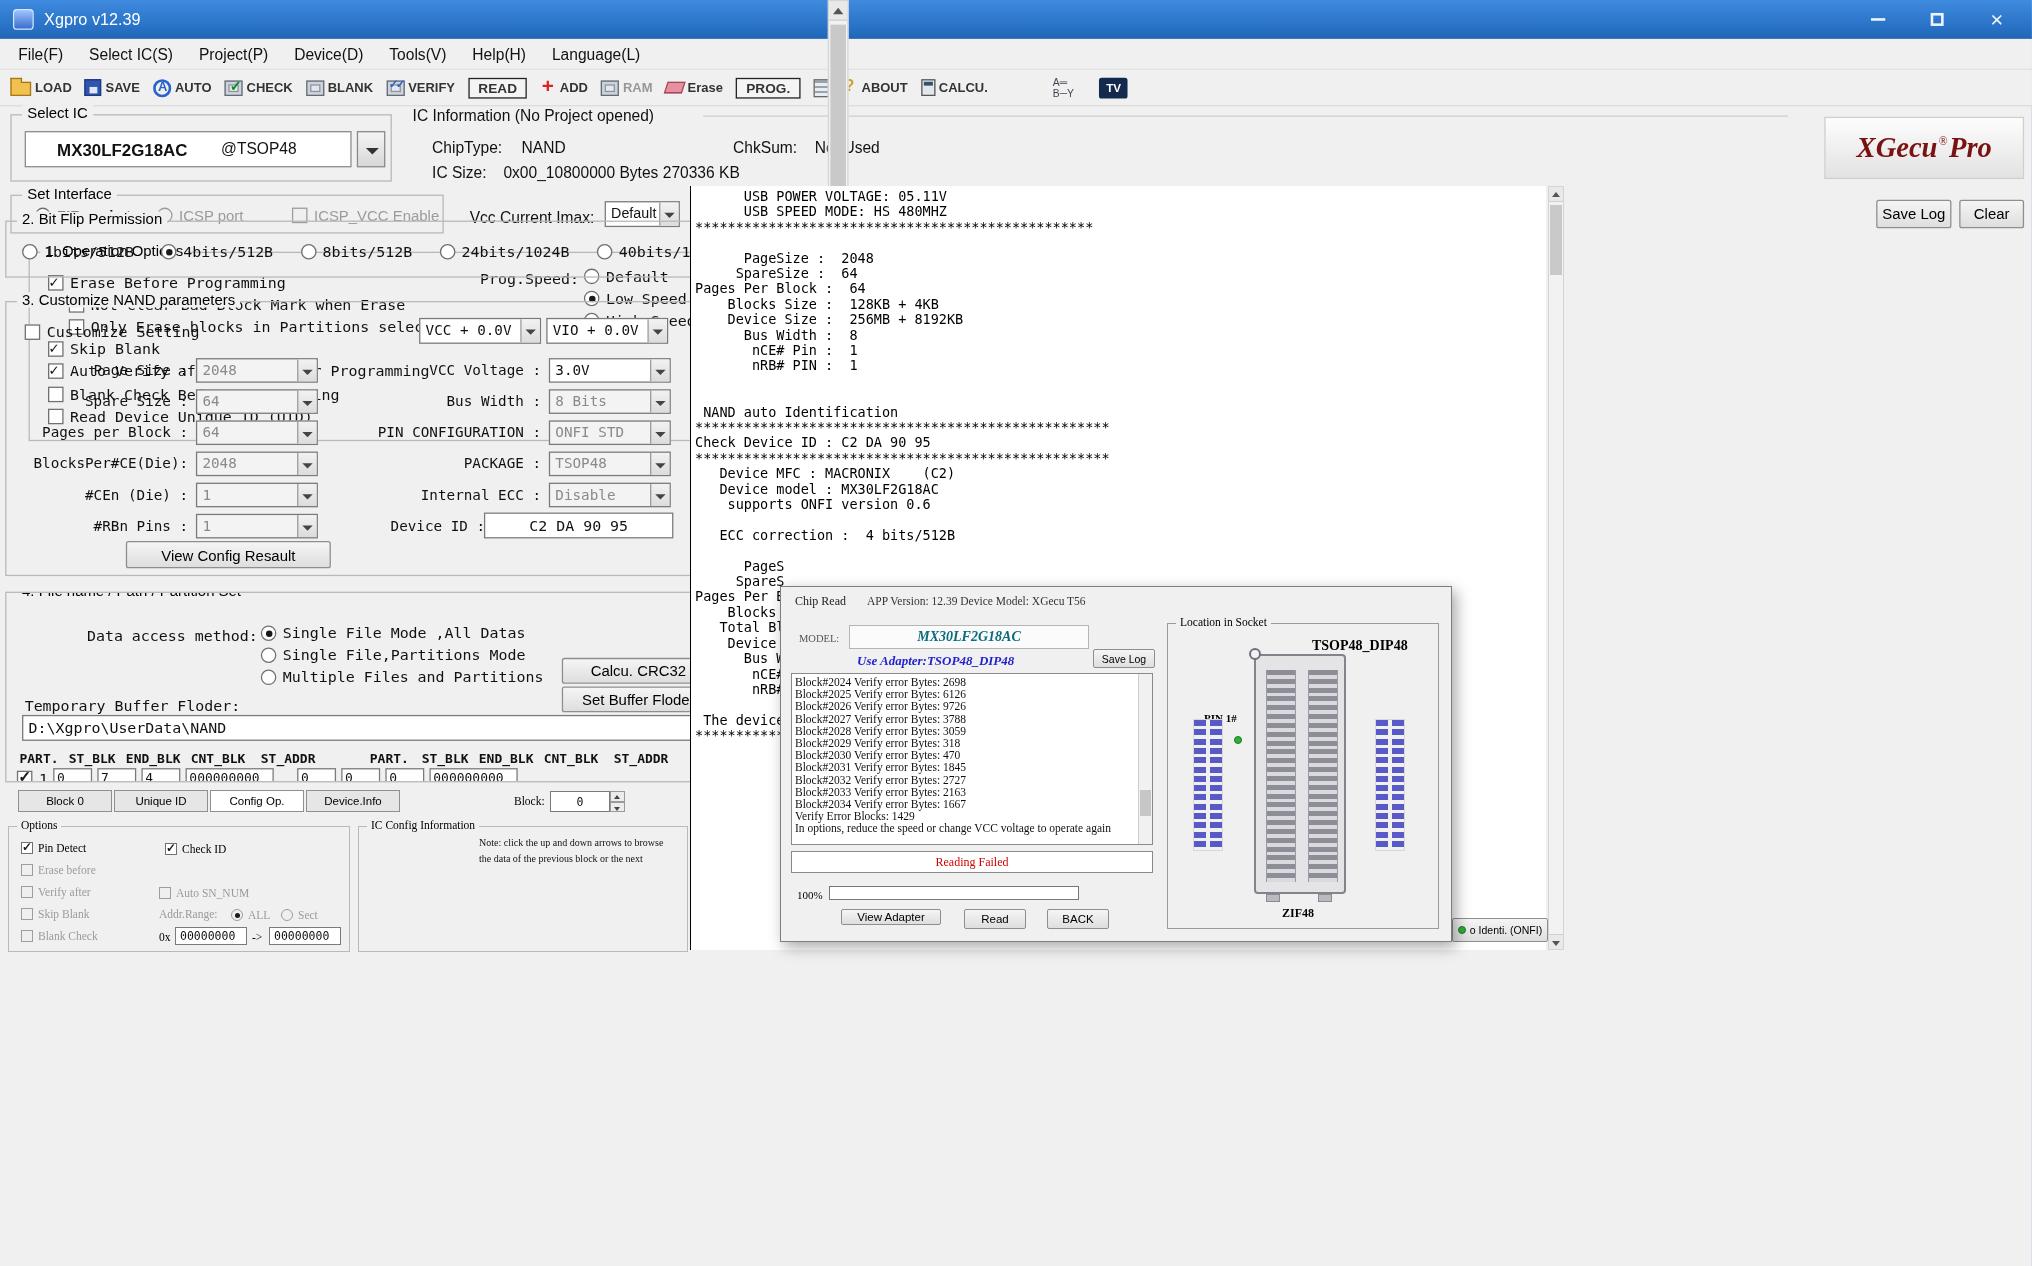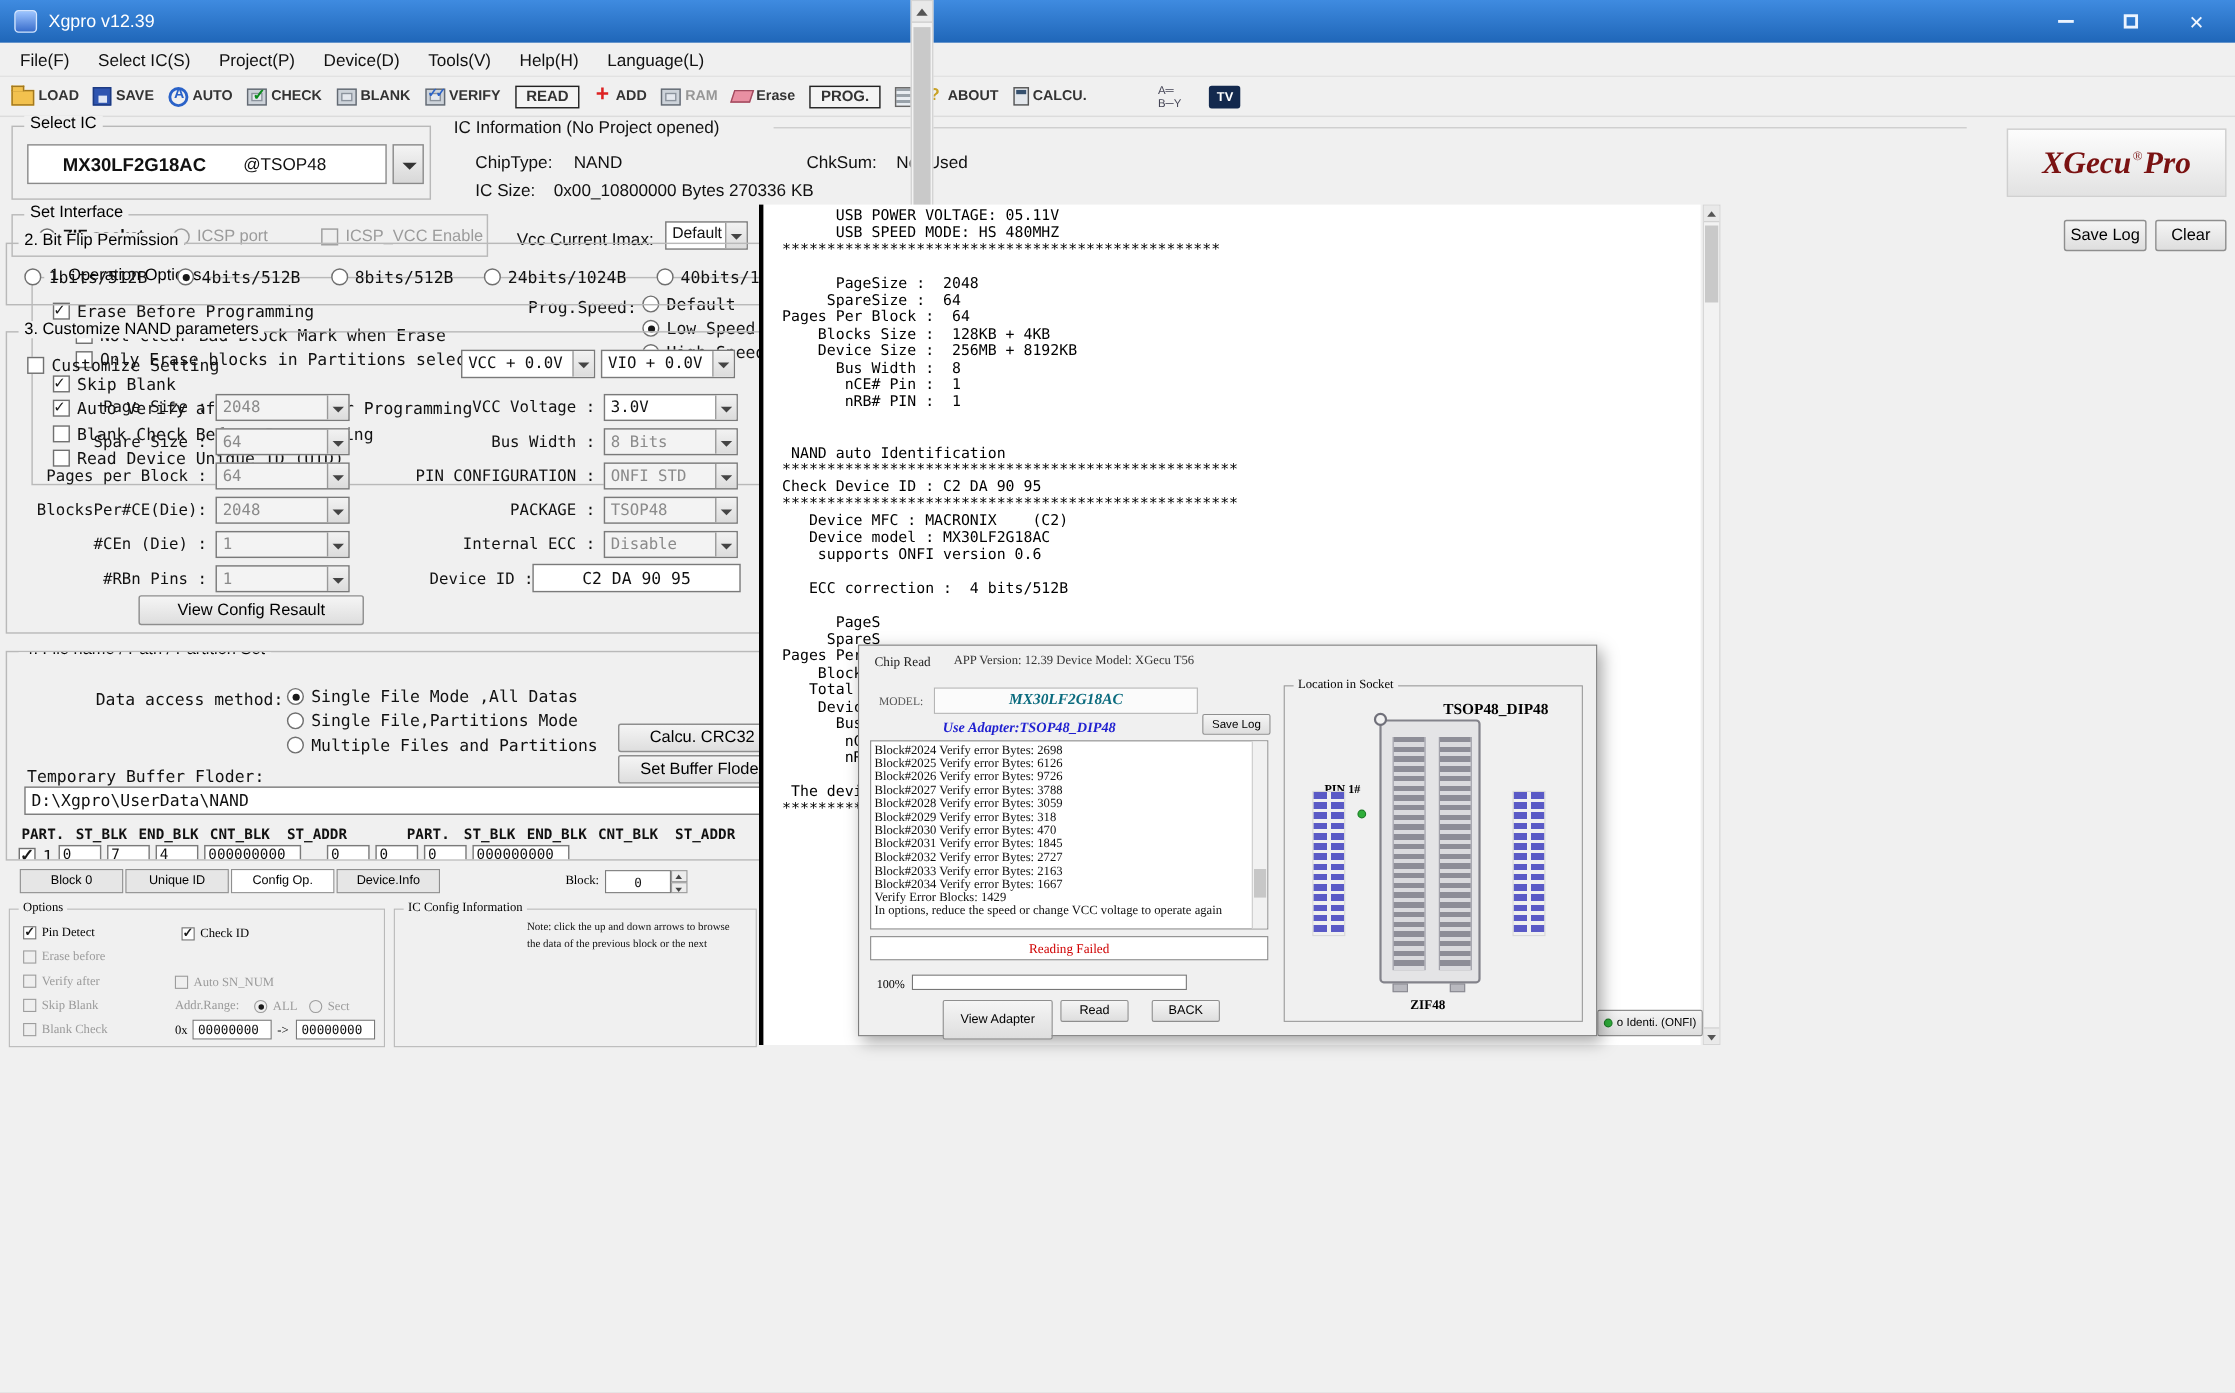--- a/index.html
+++ b/index.html
@@ -132,21 +132,21 @@
   .prow{display:flex;gap:4px;align-items:center}
   .tin.s{position:static;width:30px;height:16px;font-size:10px;padding:0 2px}
   .tin.m{position:static;width:68px;height:16px;font-size:10px;padding:0 2px}
   .g2{margin-left:14px}
   .tab{width:94px;height:22px;background:#e6e6e6;border:1px solid #8f8f8f;font-size:11.5px;cursor:pointer;
        font-family:"Liberation Sans",sans-serif}
   .tab.selected{background:#fff}
   .tabs{position:absolute;left:0;top:0;display:flex;gap:2px}
 
   
-  .rlog{position:absolute;background:#fff;overflow:hidden;padding:3px 0 0 17px;border-left:4px solid #000000}
+  .rlog{position:absolute;background:#fff;overflow:hidden;padding:3px 0 0 4px;border-left:1px solid #000000}
   .logline{white-space:pre;font-family:"DejaVu Sans Mono",monospace;font-size:13.5px;line-height:15.4px;min-height:15.4px;color:#000}
 
   
   .statusbar{position:absolute;left:0;top:956px;width:1566px;height:20px;background:#f0f0f0;display:flex;gap:2px;
              border-top:1px solid #d2d2d2;padding-top:1px}
   .scell{border:1px solid #c6c6c6;box-shadow:inset 1px 1px 2px rgba(0,0,0,.08);display:flex;align-items:center;
          padding:0 8px;height:17px;font-size:11.5px;white-space:nowrap;overflow:hidden}
 
   
   .dialog{position:absolute;left:780px;top:586px;width:672px;height:356px;background:#f0f0f0;border:1px solid #7e7e7e;
@@ -701,21 +701,21 @@
         </div>
       <div class="dsb">
           <span class="dthumb"></span>
         </div>
     </div>
     <div class="dstatus" style="left:10px;top:264px;width:362px;height:22px">
         <span>Reading Failed</span>
       </div>
     <span class="pos" style="left:16px;top:302px;font-size:11px">100%</span>
     <div class="pbar" style="left:48px;top:299px;width:250px;height:14px"></div>
-    <button class="btn" style="left:76px;top:322px;width:100px;height:36px">View Adapter</button>
+    <button class="btn" style="left:60px;top:322px;width:100px;height:16px">View Adapter</button>
     <button class="btn" style="left:183px;top:322px;width:62px;height:20px">Read</button>
     <button class="btn" style="left:266px;top:322px;width:62px;height:20px">BACK</button>
 
     <div class="group" style="left:386px;top:36px;width:272px;height:306px;border-color:#9a9a9a">
       <span class="glabel">Location in Socket</span>
       <span class="pos b" style="left:144px;top:14px;font-size:14px">TSOP48_DIP48</span>
       <div class="socket" style="left:86px;top:30px;width:92px;height:240px">
         <i class="lever"></i>
         <i class="pincol" style="left:10px"></i>
         <i class="pincol" style="left:52px"></i>

